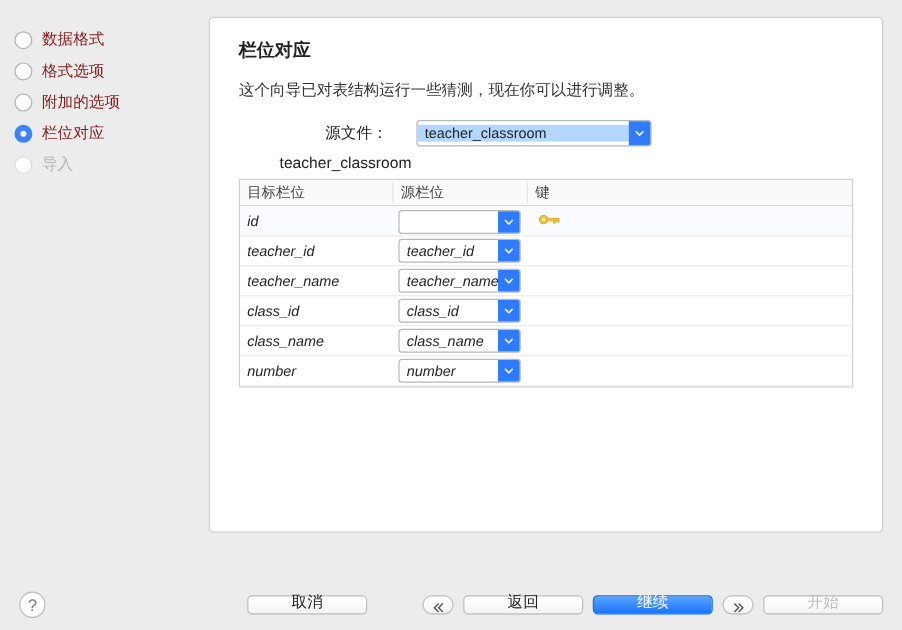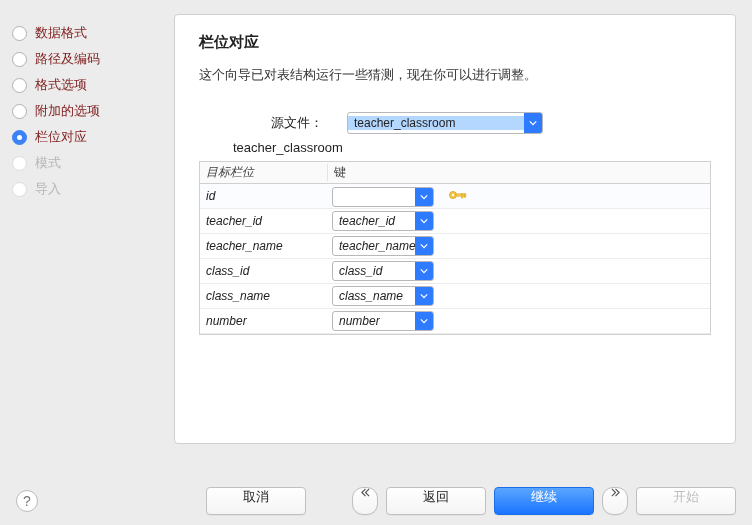--- a/index.html
+++ b/index.html
@@ -16,84 +16,76 @@
   .sidebar { width: 170px; padding: 20px 12px; }
   .step { display: flex; align-items: center; gap: 8px; font-size: 13px; color: #7f1d1d; height: 26px; cursor: default; }
   .step.disabled { color: #b5b5b5; }
   .radio { width: 15px; height: 15px; border: 1px solid #b0b0b0; border-radius: 50%; background: #fff; display: inline-flex; align-items: center; justify-content: center; flex-shrink: 0; }
   .step.disabled .radio { border-color: #dcdcdc; }
   .radio.sel { border-color: #3b82f6; background: #3b82f6; }
   .radio.sel::after { content: ""; width: 5px; height: 5px; background: #fff; border-radius: 50%; }
   .main { flex: 1; padding: 14px 16px 0 4px; }
   .panel { background: #fff; border: 1px solid #cfcfcf; border-radius: 4px; height: 430px; padding: 18px 24px; position: relative; }
   .h1 { font-size: 15px; font-weight: 600; margin-bottom: 14px; }
-  .desc { font-size: 13px; color: #333; margin-bottom: 28px; }
+  .desc { font-size: 13px; color: #333; margin-bottom: 16px; }
   .formrow { display: flex; align-items: center; margin-bottom: 6px; }
   .formrow .lbl { width: 90px; text-align: right; margin-right: 24px; font-size: 13px; }
   .select { display: inline-flex; align-items: center; border: 1px solid #b8b8b8; border-radius: 3px; height: 22px; background: #fff; }
   .select.src { width: 196px; }
   .select .val { flex: 1; padding: 0 6px; font-size: 12px; overflow: hidden; white-space: nowrap; }
   .select .val.hl { background: #b3d7ff; }
   .select .btn { width: 18px; height: 100%; background: #2f7bff; border-top-right-radius: 2px; border-bottom-right-radius: 2px; display: flex; align-items: center; justify-content: center; }
   .select .btn svg { width: 8px; height: 6px; }
   .targetval { font-size: 13px; }
   .grid { border: 1px solid #d0d0d0; margin-top: 6px; }
   .grid-head { display: flex; background: #fafafa; border-bottom: 1px solid #d0d0d0; height: 22px; align-items: center; font-size: 12px; color: #444; }
-  .gh1 { width: 128px; padding-left: 6px; border-right: 1px solid #e3e3e3; font-style: italic; }
+  .gh1 { width: 128px; padding-left: 6px; border-right: 1px solid #e3e3e3; }
   .gh2 { width: 112px; padding-left: 6px; border-right: 1px solid #e3e3e3; }
   .gh3 { width: 36px; padding-left: 6px; }
   .grid-row { display: flex; align-items: center; height: 25px; border-bottom: 1px solid #ececec; font-style: italic; }
   .grid-row:first-of-type { background: #fafcff; }
   .gc1 { width: 128px; padding-left: 6px; font-size: 12px; }
   .gc2 { width: 112px; padding-left: 4px; }
   .gc3 { width: 36px; display: flex; justify-content: center; }
   .cellsel { width: 102px; height: 20px; }
   .cellsel .val { font-size: 12px; }
   .key-icon svg { width: 20px; height: 14px; }
   .footer { display: flex; align-items: center; padding: 10px 16px; }
   .help { width: 22px; height: 22px; border: 1px solid #bcbcbc; border-radius: 50%; color: #777; display: flex; align-items: center; justify-content: center; font-size: 14px; background: #fff; }
   .spacer { flex: 1; }
   .btnbar { display: flex; align-items: center; gap: 8px; }
-  .btnmac { height: 28px; border: 0.5px solid #c0c0c0; border-radius: 4px; background: linear-gradient(#ffffff,#f4f4f4); font-size: 13px; padding: 0 18px; display: inline-flex; align-items: flex-start; justify-content: center; cursor: default; box-shadow: 0 0.5px 0 rgba(0,0,0,0.08); }
+  .btnmac { height: 16px; border: 0.5px solid #c0c0c0; border-radius: 4px; background: linear-gradient(#ffffff,#f4f4f4); font-size: 13px; padding: 0 18px; display: inline-flex; align-items: flex-end; justify-content: center; cursor: default; box-shadow: 0 0.5px 0 rgba(0,0,0,0.08); }
   .btnmac.round { width: 26px; padding: 0; border-radius: 11px; }
   .btnmac.wide { width: 100px; }
   .btnmac.primary { background: linear-gradient(#5aa6ff,#1a74ff); color: #fff; border-color: #1a6fe6; }
   .btnmac.disabled { color: #bdbdbd; }
   .btnmac svg { width: 9px; height: 9px; }
 </style>
 </head>
 <body>
 
 <div class="window">
 
   <div class="body">
     <div class="sidebar">
       <div class="step">
           <span class="radio"></span>
           <span>数据格式</span>
         </div>
       <div class="step">
           <span class="radio"></span>
-          <span>路径及编码</span>
-        </div>
-      <div class="step">
-          <span class="radio"></span>
           <span>格式选项</span>
         </div>
       <div class="step">
           <span class="radio"></span>
           <span>附加的选项</span>
         </div>
       <div class="step">
           <span class="radio sel"></span>
           <span>栏位对应</span>
-        </div>
-      <div class="step disabled">
-          <span class="radio"></span>
-          <span>模式</span>
         </div>
       <div class="step disabled">
           <span class="radio"></span>
           <span>导入</span>
         </div>
     </div>
 
     <div class="main">
       <div class="panel">
         <div class="h1">栏位对应</div>
@@ -112,20 +104,21 @@
             </div>
           </div>
           <div class="formrow">
             <div class="targetval">teacher_classroom</div>
           </div>
         </div>
 
         <div class="grid">
           <div class="grid-head">
             <div class="gh1">目标栏位</div>
+            <div class="gh2">源栏位</div>
             <div class="gh3">键</div>
           </div>
           <div id="grid-body">
               <div class="grid-row">
                 <div class="gc1">id</div>
                 <div class="gc2"><div class="select cellsel">
                     <div class="val"></div>
                     <div class="btn">
                       <svg viewBox="0 0 10 6">
                         <path d="M1 1 L5 5 L9 1" stroke="#fff" stroke-width="1.5" fill="none"></path>

